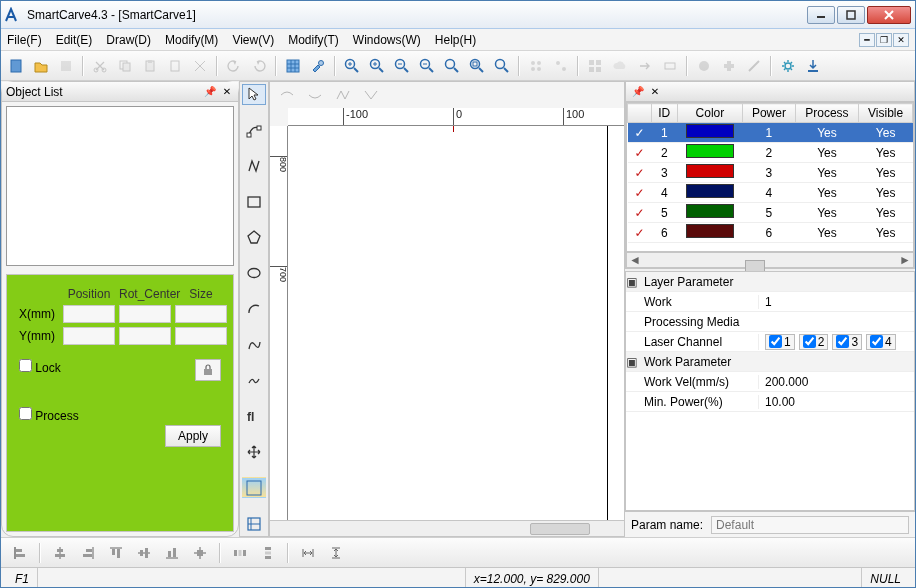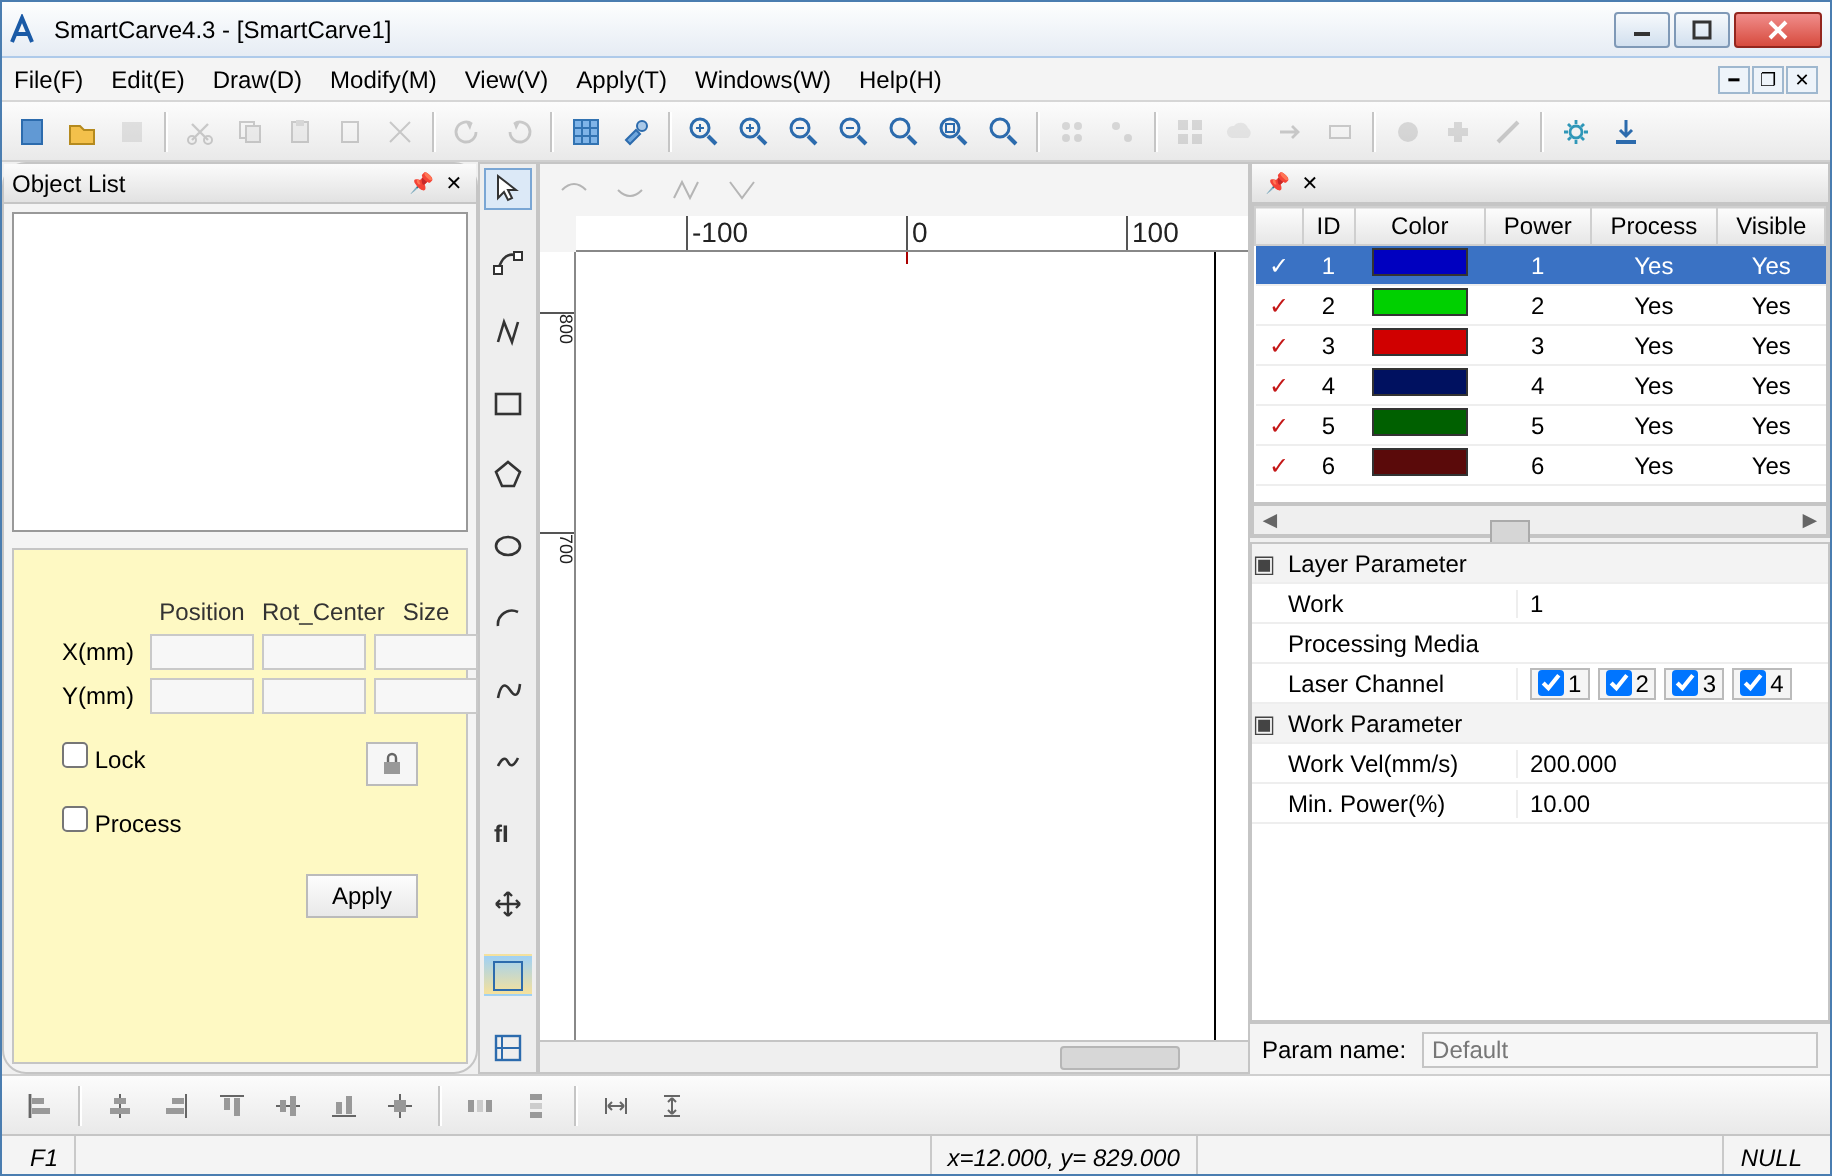--- a/index.html
+++ b/index.html
@@ -29,38 +29,38 @@
 .main { display: flex; height: calc(588px - 28px - 22px - 30px - 30px - 22px); }
 
 
 .panel { background: #f4f4f4; border: 1px solid #c5c5c5; display: flex; flex-direction: column; }
 .panel-header { height: 20px; background: linear-gradient(#fbfbfb,#e2e2e2); display: flex; align-items: center; padding: 0 4px; border-bottom: 1px solid #c5c5c5; }
 .panel-header .ph-title { flex: 1; }
 .panel-header .ph-btn { width: 14px; height: 14px; display: flex; align-items: center; justify-content: center; font-size: 10px; cursor: pointer; margin-left: 2px; }
 
 .left-col { width: 238px; display: flex; flex-direction: column; gap: 4px; padding: 0; }
 .obj-list-area { height: 160px; background: #fff; border: 1px solid #999; margin: 4px; }
-.prop-box { margin: 4px; border: 1px solid #c5c5c5; padding: 24px; background: #fef9c3; flex: 1; }
+.prop-box { margin: 4px; border: 1px solid #c5c5c5; padding: 12px; background: #84cc16; flex: 1; }
 .prop-grid { display: grid; grid-template-columns: 40px 52px 52px 52px; gap: 4px; align-items: center; font-size: 11px; }
 .prop-grid .hdr { text-align: center; color: #333; }
 .prop-grid input[type=text] { width: 100%; height: 18px; border: 1px solid #c9c9c9; background: #f7f7f7; padding: 0 2px; }
 .lock-btn { width: 26px; height: 22px; border: 1px solid #bbb; background: #f6f6f6; display:flex;align-items:center;justify-content:center; }
 .apply-btn { width: 56px; height: 22px; border: 1px solid #bbb; background: linear-gradient(#fdfdfd,#e9e9e9); cursor: pointer; margin-top: 36px; }
 
 
 .toolpalette { width: 30px; background: #eee; border: 1px solid #c5c5c5; display: flex; flex-direction: column; align-items: center; padding: 2px 0; gap: 15px; }
 .toolpalette .tp { width: 24px; height: 24px; display: flex; align-items: center; justify-content: center; border: 1px solid transparent; cursor: pointer; }
 .toolpalette .tp.selected { border: 1px solid #7aa6d4; background: #dce9f7; }
 
 
 .canvas-wrap { flex: 1; display: flex; flex-direction: column; background: #f4f4f4; border: 1px solid #c5c5c5; position: relative; }
 .node-row { height: 26px; display: flex; align-items: center; gap: 6px; padding: 0 6px; }
 .node-row .tp { width: 22px; height: 22px; display:flex;align-items:center;justify-content:center; opacity:0.5; }
 .ruler-h { height: 18px; background: #fff; border-bottom: 1px solid #888; display: flex; position: relative; margin-left: 18px; overflow: hidden; }
-.ruler-h .tick { position: absolute; top: 0; height: 18px; border-left: 1px solid #555; font-size: 14px; padding-left: 2px; color: #222; display:flex;align-items:flex-start; }
+.ruler-h .tick { position: absolute; top: 0; height: 18px; border-left: 1px solid #555; font-size: 11px; padding-left: 2px; color: #222; display:flex;align-items:flex-start; }
 .ruler-v { width: 18px; background: #fff; border-right: 1px solid #888; position: relative; overflow: hidden; }
 .ruler-v .tick { position: absolute; left: 0; width: 18px; border-top: 1px solid #555; font-size: 9px; color: #222; writing-mode: vertical-rl; text-align:center; }
 .canvas-row { flex: 1; display: flex; overflow: hidden; }
 .canvas { flex: 1; background: #fff; position: relative; overflow: hidden; }
 .page-outline { position: absolute; left: 40px; top: 0px; width: 280px; height: 400px; border-right: 1px solid #000; border-bottom: 1px solid #000; }
 .origin-cross { position:absolute; left: 165px; top: -10px; }
 .origin-cross::before { content:""; position:absolute; width:1px; height:16px; background:#a00; left:0; top:0;}
 .origin-cross::after { content:""; position:absolute; width:16px; height:1px; background:#a00; left:-8px; top:8px;}
 .scroll-h { height: 16px; background: #efefef; border-top: 1px solid #c5c5c5; display:flex;align-items:center; }
 .scroll-h .thumb { width: 60px; height: 12px; background: #d7d7d7; border:1px solid #b6b6b6; border-radius: 2px; margin-left: 260px;}
@@ -127,21 +127,21 @@
       </div>
   </div>
 </div>
 
 <div class="menubar">
   <span>File(F)</span>
   <span>Edit(E)</span>
   <span>Draw(D)</span>
   <span>Modify(M)</span>
   <span>View(V)</span>
-  <span>Apply(T)</span>
+  <span>Modify(T)</span>
   <span>Windows(W)</span>
   <span>Help(H)</span>
   <div class="mdi-btns">
     <div class="sb">━</div>
     <div class="sb">❐</div>
     <div class="sb">✕</div>
   </div>
 </div>
 
 <div class="toolbar">
@@ -358,21 +358,21 @@
           <span>X(mm)</span>
           <input type="text" style="">
           <input type="text" style="">
           <input type="text" style="">
           <span>Y(mm)</span>
           <input type="text" style="">
           <input type="text" style="">
           <input type="text" style="">
         </div>
         <div style="display:flex; margin-top: 14px; align-items:flex-start;">
-          <div style="flex:1; display:flex; flex-direction:column; gap:16px;">
+          <div style="flex:1; display:flex; flex-direction:column; gap:32px;">
             <label><input type="checkbox" style=""> <span>Lock</span></label>
             <label><input type="checkbox" style=""> <span>Process</span></label>
           </div>
           <div style="display:flex; flex-direction:column; align-items:flex-end; gap:8px;">
             <button class="lock-btn">
                 <svg width="12" height="12">
                   <rect x="2" y="5" width="8" height="6" fill="#999"></rect>
                   <path d="M4 5 v-2 a2 2 0 0 1 4 0 v2" fill="none" stroke="#666" stroke-width="1.2"></path>
                 </svg>
               </button>

